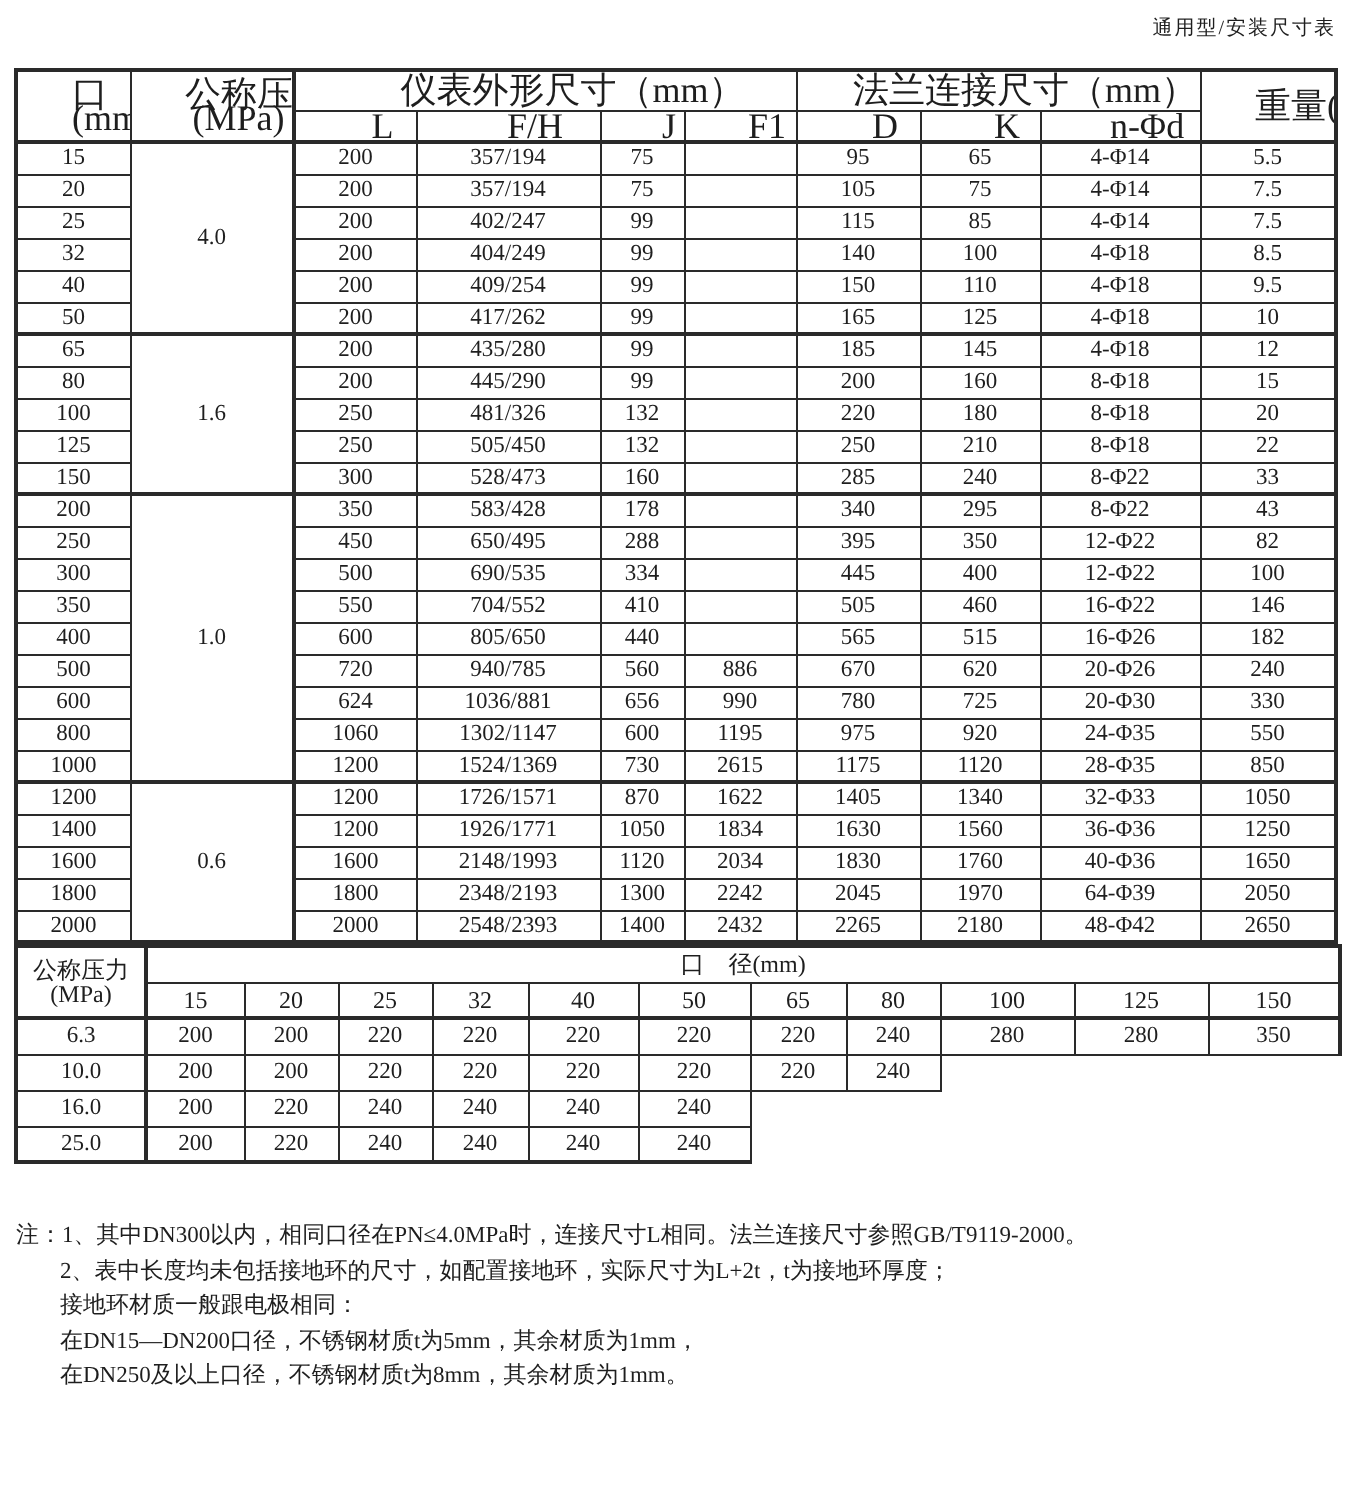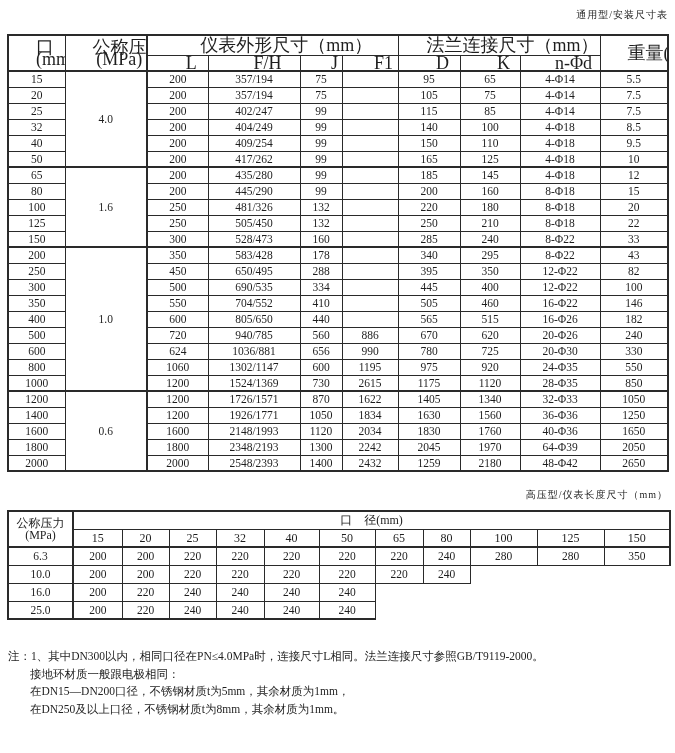--- a/index.html
+++ b/index.html
@@ -362,29 +362,28 @@
           <td>1970</td>
           <td>64-Φ39</td>
           <td>2050</td>
         </tr>
         <tr>
           <td>2000</td>
           <td class="col-l">2000</td>
           <td>2548/2393</td>
           <td>1400</td>
           <td>2432</td>
-          <td>1259</td>
+          <td>2265</td>
           <td>2180</td>
           <td>48-Φ42</td>
           <td>2650</td>
         </tr>
       </tbody>
   </table>
 
-  <div class="doc-title t2title">高压型/仪表长度尺寸（mm）</div>
 
   <table class="t2">
     <colgroup>
       <col style="width:65px">
         <col style="width:49px">
         <col style="width:47px">
         <col style="width:47px">
       <col style="width:48px">
         <col style="width:55px">
         <col style="width:56px">
@@ -461,18 +460,19 @@
           <td class="edge-b">240</td>
           <td class="edge-b">240</td>
           <td class="edge-b">240</td>
           <td class="absent" colspan="5"></td>
         </tr>
       </tbody>
   </table>
 
   <div class="notes">
       <div class="line first">注：1、其中DN300以内，相同口径在PN≤4.0MPa时，连接尺寸L相同。法兰连接尺寸参照GB/T9119-2000。</div>
+      <div class="line">2、表中长度均未包括接地环的尺寸，如配置接地环，实际尺寸为L+2t，t为接地环厚度；</div>
       <div class="line">接地环材质一般跟电极相同：</div>
       <div class="line">在DN15—DN200口径，不锈钢材质t为5mm，其余材质为1mm，</div>
       <div class="line">在DN250及以上口径，不锈钢材质t为8mm，其余材质为1mm。</div>
     </div>
 
 </div>
 
 </body></html>

